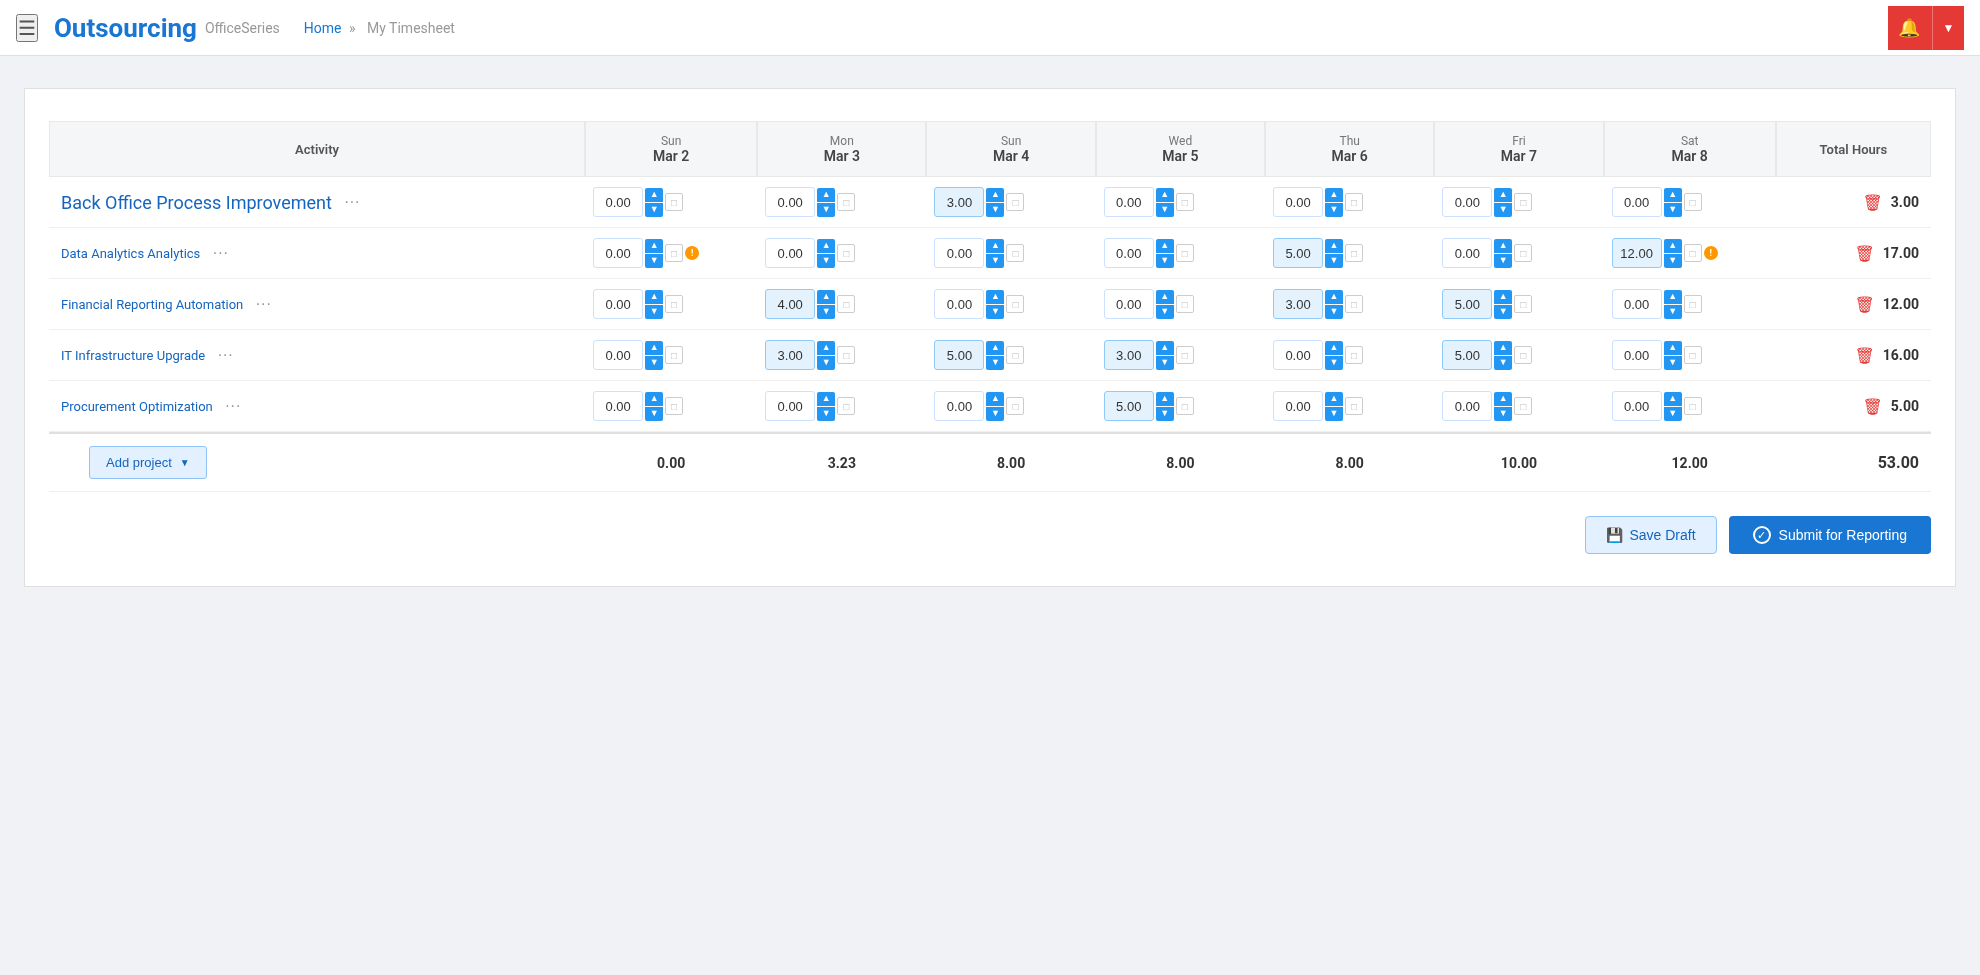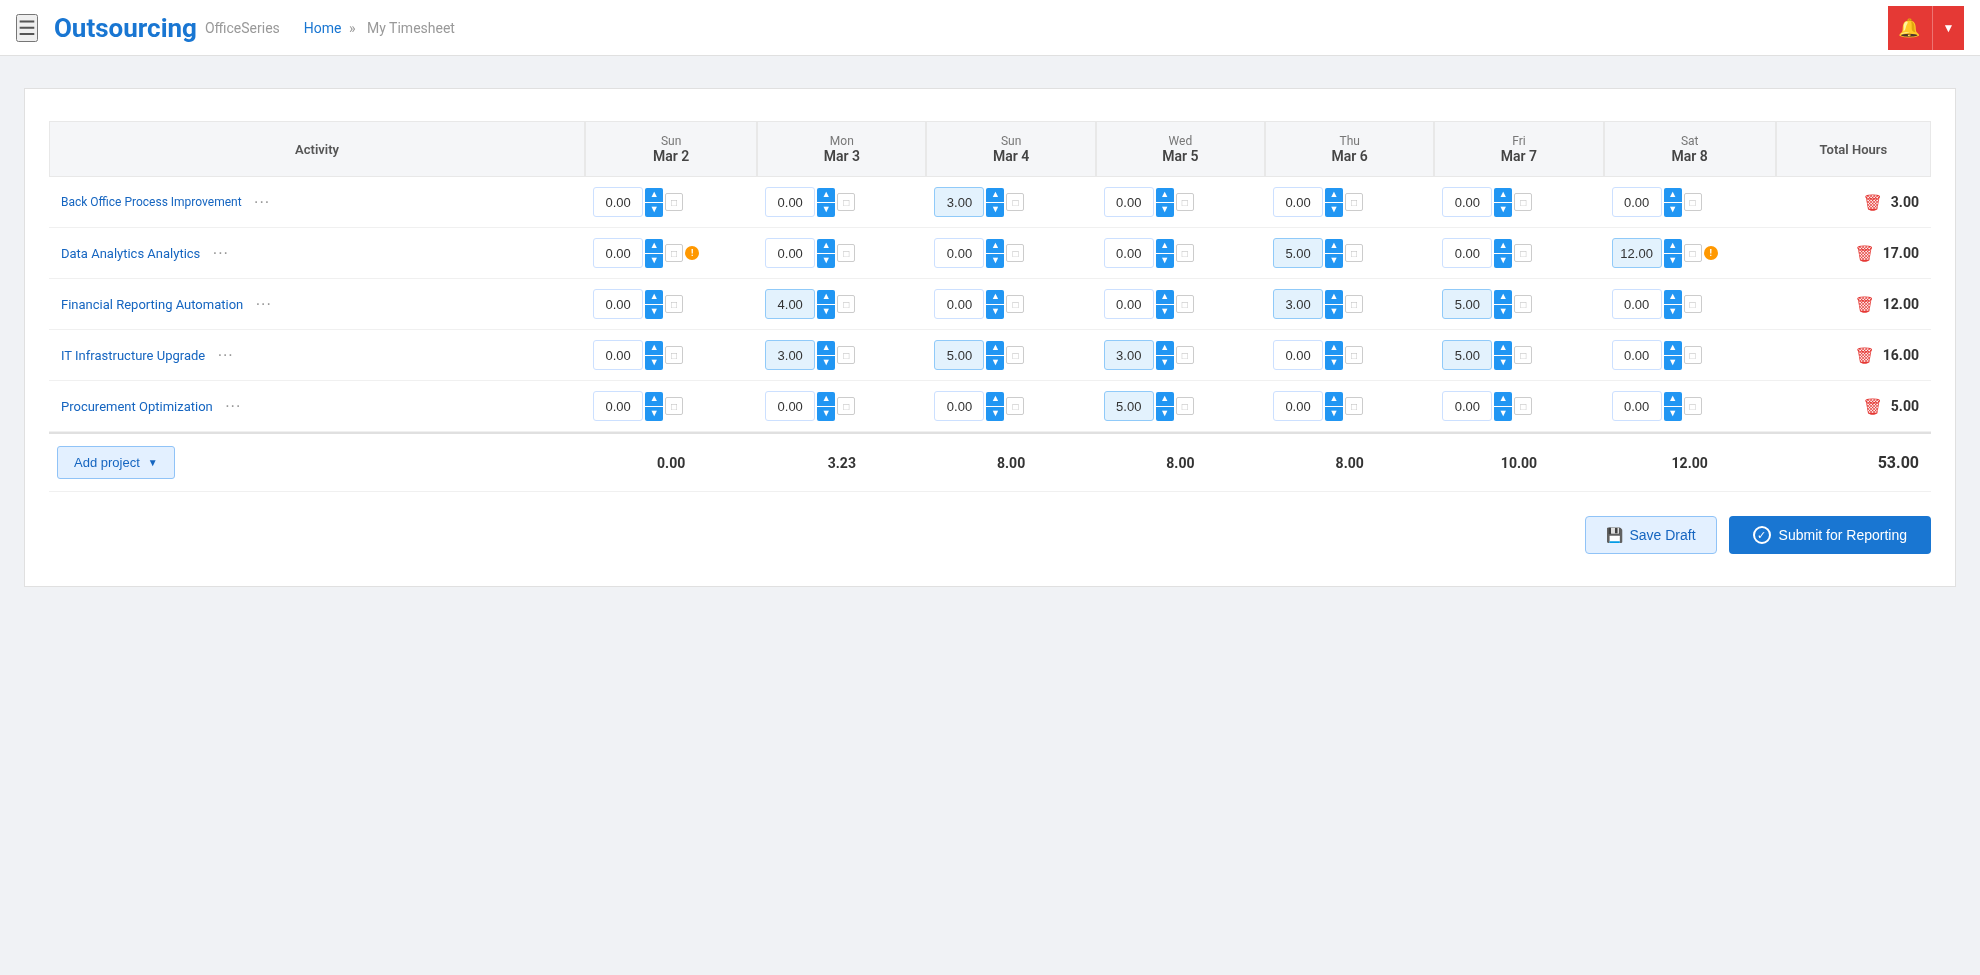--- a/index.html
+++ b/index.html
@@ -44,21 +44,21 @@
     .note-icon { width: 18px; height: 18px; border: 1px solid #ccc; border-radius: 2px; display: flex; align-items: center; justify-content: center; color: #bbb; font-size: 10px; cursor: pointer; background: #fff; }
     .warn-dot { width: 14px; height: 14px; background: #ff9800; border-radius: 50%; color: #fff; font-size: 9px; display: flex; align-items: center; justify-content: center; font-weight: 700; }
 
     
     .dots-btn { background: none; border: none; cursor: pointer; color: #999; font-size: 16px; padding: 0 4px; }
 
     
     .del-btn { background: none; border: none; cursor: pointer; color: #e53935; font-size: 16px; padding: 0 4px; }
 
     
-    .add-project-btn { background: #e3f0ff; border: 1px solid #90c3f7; border-radius: 3px; color: #1565c0; padding: 8px 16px; cursor: pointer; display: flex; align-items: center; gap: 8px; font-size: 13px; }
+    .add-project-btn { background: #e3f0ff; border: 1px solid #90c3f7; border-radius: 3px; color: #1565c0; padding: 8px 16px; cursor: pointer; display: flex; align-items: center; gap: 8px; font-size: 13px; margin-left: 32px; }
     .add-project-btn .arrow { font-size: 10px; }
 
     
     .totals-row td { font-weight: 700; font-size: 14px; border-top: 2px solid #e0e0e0; padding: 12px 8px; text-align: center; }
     .totals-row td.grand-total { font-size: 16px; text-align: right; padding-right: 12px; }
     .totals-row td:first-child { text-align: left; }
 
     
     .actions-row { display: flex; justify-content: flex-end; gap: 12px; margin-top: 24px; }
     .save-draft-btn { background: #e3f0ff; border: 1px solid #90c3f7; color: #1565c0; border-radius: 4px; padding: 10px 20px; font-size: 14px; cursor: pointer; display: flex; align-items: center; gap: 6px; }
@@ -129,21 +129,21 @@
           </th>
           <th class="total-col">
             <span>Total Hours</span>
           </th>
         </tr>
       </thead>
       <tbody id="table-body">
       <tr>
             <td class="activity-name">
       <div style="display:flex;align-items:center;gap:8px;">
-        <span style="color:#1565c0;font-size:12px;">Back Office Process Improvement</span>
+        <span style="color:#1565c0;font-size:18px;">Back Office Process Improvement</span>
         <button class="dots-btn">···</button>
       </div>
             </td>
             <td>
         <div class="hour-cell">
           <div class="hour-input-wrap">
             <input class="hour-input" type="text" value="0.00" style="">
             <div class="spin-btns">
               <button class="spin-btn">▲</button>
               <button class="spin-btn">▼</button>

